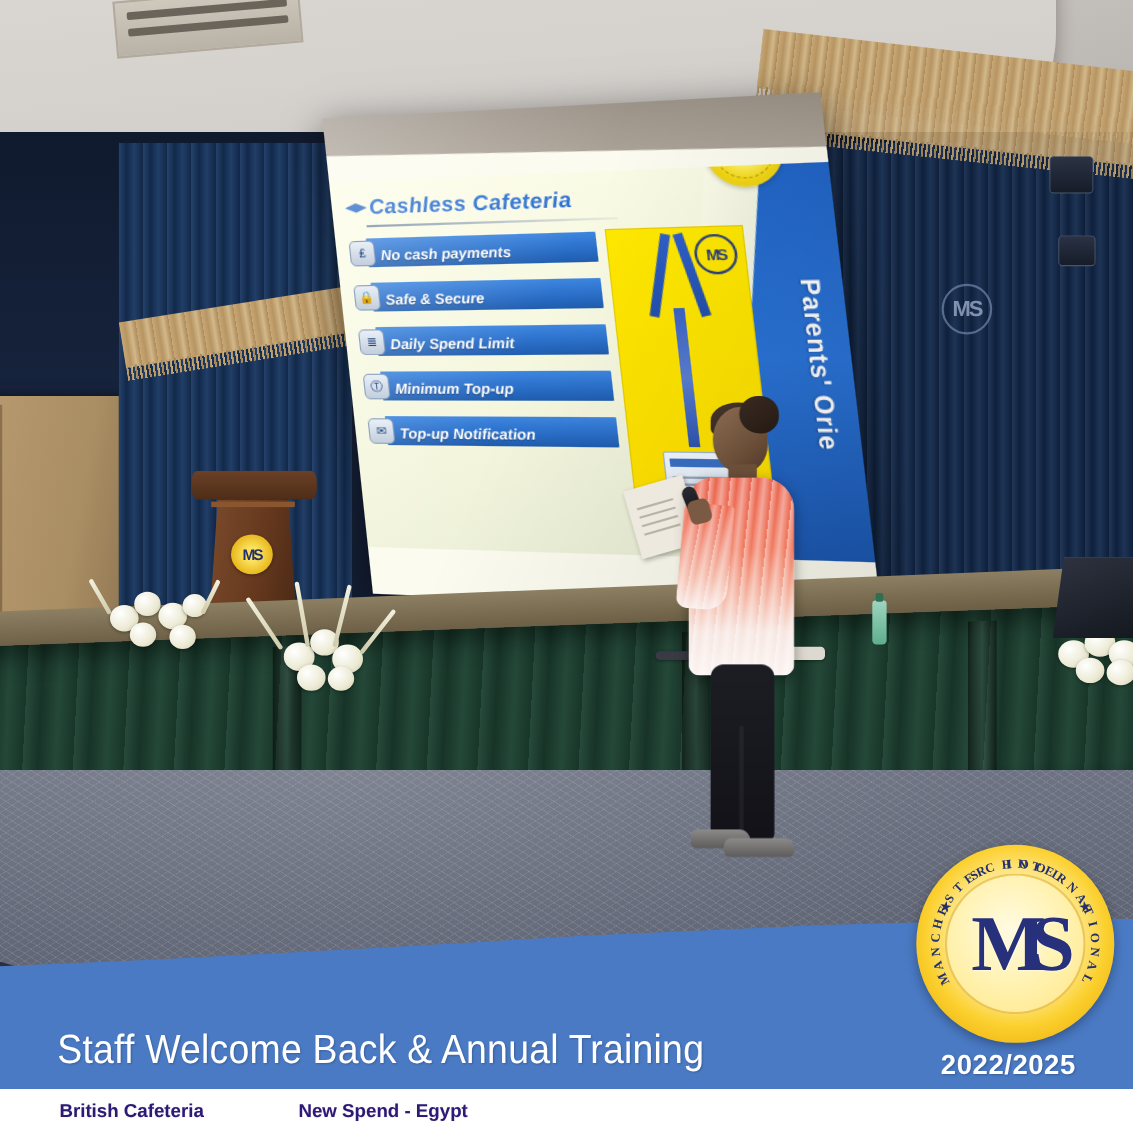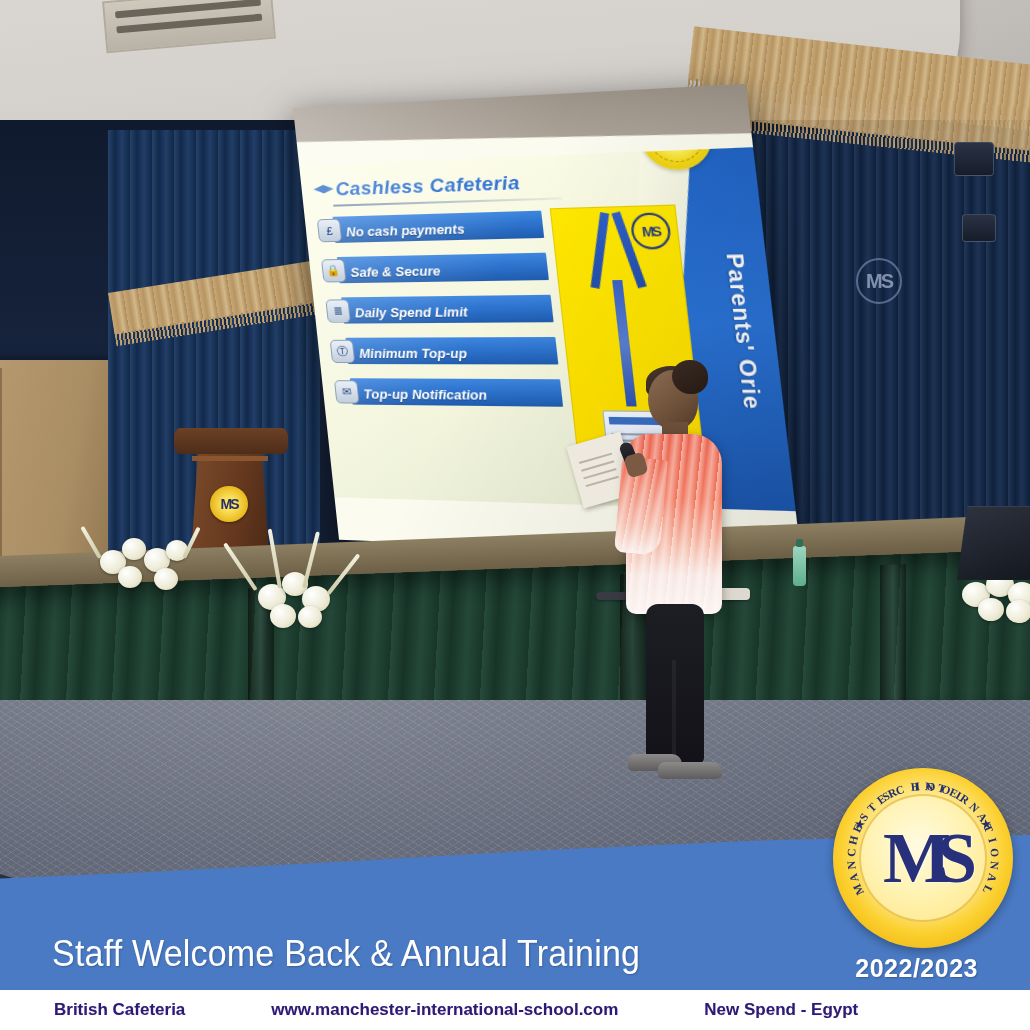--- a/index.html
+++ b/index.html
@@ -616,21 +616,21 @@
     <div class="sleeve"></div>
     <div class="mic"></div>
     <div class="arm-hand"></div>
     <div class="legs"></div>
     <div class="shoe-back"></div>
     <div class="shoe-front"></div>
   </div>
 
   <div class="banner-blue"></div>
   <div class="banner-title">Staff Welcome Back &amp; Annual Training</div>
-  <div class="banner-year">2022/2023</div>
+  <div class="banner-year">2022/2025</div>
 
   <div class="logo-badge">
     <div class="logo-ring-text" id="ringtext">
         <span style="transform: rotate(-116deg) translate(0px, -72px) translate(-50%, -50%);">M</span>
         <span style="transform: rotate(-105.913deg) translate(0px, -72px) translate(-50%, -50%);">A</span>
         <span style="transform: rotate(-95.8261deg) translate(0px, -72px) translate(-50%, -50%);">N</span>
         <span style="transform: rotate(-85.7391deg) translate(0px, -72px) translate(-50%, -50%);">C</span>
         <span style="transform: rotate(-75.6522deg) translate(0px, -72px) translate(-50%, -50%);">H</span>
         <span style="transform: rotate(-65.5652deg) translate(0px, -72px) translate(-50%, -50%);">E</span>
         <span style="transform: rotate(-55.4783deg) translate(0px, -72px) translate(-50%, -50%);">S</span>
@@ -658,17 +658,16 @@
         <span style="transform: rotate(211deg) translate(0px, 72px) rotate(180deg) translate(-50%, -50%);">L</span>
         <span style="transform: rotate(118deg) translate(0px, 72px) rotate(180deg) translate(-50%, -50%);">★</span>
         <span style="transform: rotate(242deg) translate(0px, 72px) rotate(180deg) translate(-50%, -50%);">★</span>
       </div>
     <div class="logo-inner"></div>
     <div class="logo-mono">MS</div>
   </div>
 
   <div class="footer-strip">
     <div class="f-left">British Cafeteria</div>
-    <div class="f-center">www.manchester-international-school.com</div>
     <div class="f-right">New Spend - Egypt</div>
   </div>
 
 </div>
 
 </body></html>

